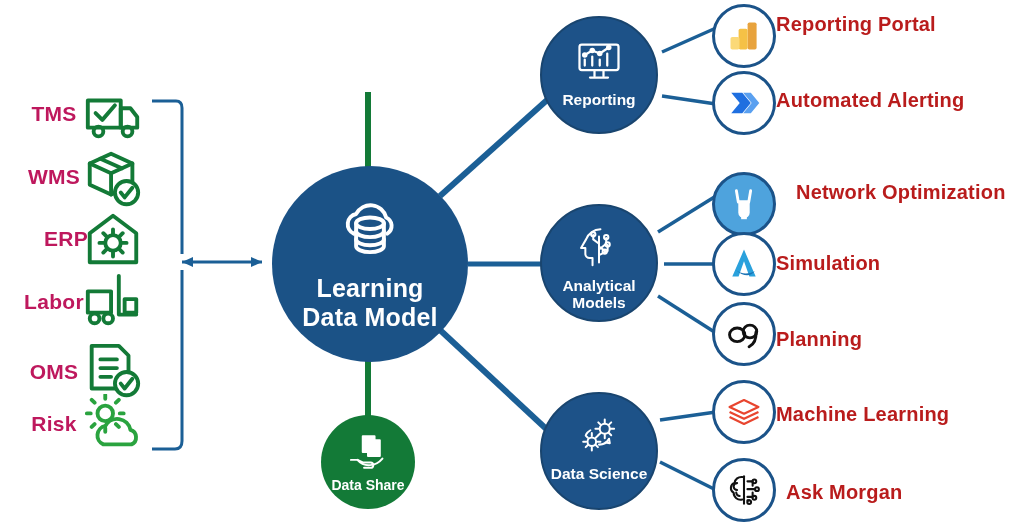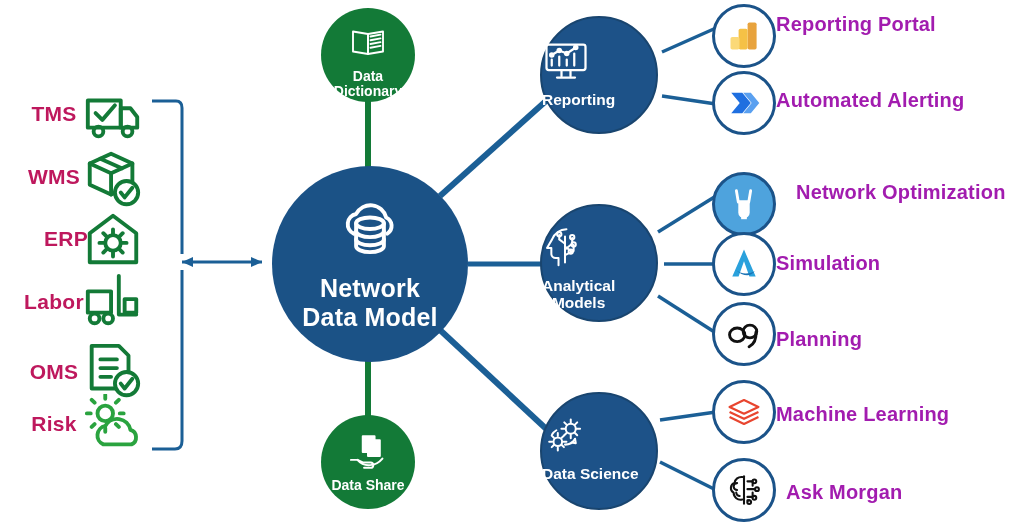--- a/index.html
+++ b/index.html
@@ -21,28 +21,28 @@
               letter-spacing:.2px; }
 
   .gnode{ position:absolute; width:94px; height:94px; border-radius:50%;
           background:#137a37; color:#fff; text-align:center;
           display:flex; flex-direction:column; align-items:center;
           justify-content:flex-start; padding-top:16px; }
   .gnode .glabel{ font-size:14px; font-weight:bold; line-height:1.1; margin-top:5px; }
 
   .cap{ position:absolute; width:118px; height:118px; border-radius:50%;
         background:#1d5288; border:2px solid #19456f; color:#fff; text-align:center;
-        display:flex; flex-direction:column; align-items:flex-start;
+        display:flex; flex-direction:column; align-items:center;
         justify-content:flex-start; padding-top:19px; }
   .cap .clabel{ font-size:15.5px; font-weight:bold; line-height:1.12; margin-top:6px; }
 
   .leaf-badge{ position:absolute; width:64px; height:64px; border-radius:50%;
                background:#ffffff; border:3px solid #1b5389;
                display:flex; align-items:center; justify-content:center; }
-  .leaf-label{ position:absolute; color:#a21caf; font-weight:bold; font-size:20px;
+  .leaf-label{ position:absolute; color:#b91c1c; font-weight:bold; font-size:20px;
                letter-spacing:.2px; white-space:nowrap; }
   .ic{ display:block; }
 </style>
 </head>
 <body>
 
 <div id="stage">
 
   <svg class="wires" viewBox="0 0 1024 523">
 
@@ -148,38 +148,25 @@
   <div class="hub">
     <svg class="ic" viewBox="0 0 64 64" width="74" height="74">
       <g fill="none" stroke="#ffffff" stroke-width="3.4" stroke-linecap="round" stroke-linejoin="round">
         <path d="M18 36 a9 9 0 0 1 2 -17 a14 14 0 0 1 26 3 a8 8 0 0 1 1 14"></path>
         <ellipse cx="32" cy="27" rx="12" ry="5"></ellipse>
         <path d="M20 27 V47 a12 5 0 0 0 24 0 V27"></path>
         <path d="M20 34 a12 5 0 0 0 24 0 M20 41 a12 5 0 0 0 24 0"></path>
       </g>
     </svg>
     <div class="hub-title">
-      <span>Network</span><br>
+      <span>Learning</span><br>
       <span>Data Model</span>
     </div>
   </div>
 
-  <div class="gnode" style="left:321px; top:8px;">
-    <svg class="ic" viewBox="0 0 64 64" width="40" height="40">
-      <g fill="none" stroke="#ffffff" stroke-width="3" stroke-linecap="round" stroke-linejoin="round">
-        <path d="M32 16 L8 12 V44 L32 48 Z"></path>
-        <path d="M32 16 L56 12 V44 L32 48 Z"></path>
-        <path d="M36 20 L52 17 M36 26 L52 23 M36 32 L52 29 M36 38 L52 35"></path>
-      </g>
-    </svg>
-    <div class="glabel">
-      <span>Data</span><br>
-      <span>Dictionary</span>
-    </div>
-  </div>
 
   <div class="gnode" style="left:321px; top:415px;">
     <svg class="ic" viewBox="0 0 64 64" width="42" height="42">
       <g fill="none" stroke="#ffffff" stroke-width="3" stroke-linecap="round" stroke-linejoin="round">
         <path d="M24 8 H42 V32 H24 Z" fill="#ffffff"></path>
         <path d="M32 14 H50 V38 H32 Z" fill="#ffffff"></path>
         <path d="M36 22 H46 M36 28 H46"></path>
         <path d="M6 44 H16 l8 4 h12 a4 4 0 0 1 0 8 H26"></path>
         <path d="M16 44 c10 12 28 10 38 -2"></path>
       </g>

